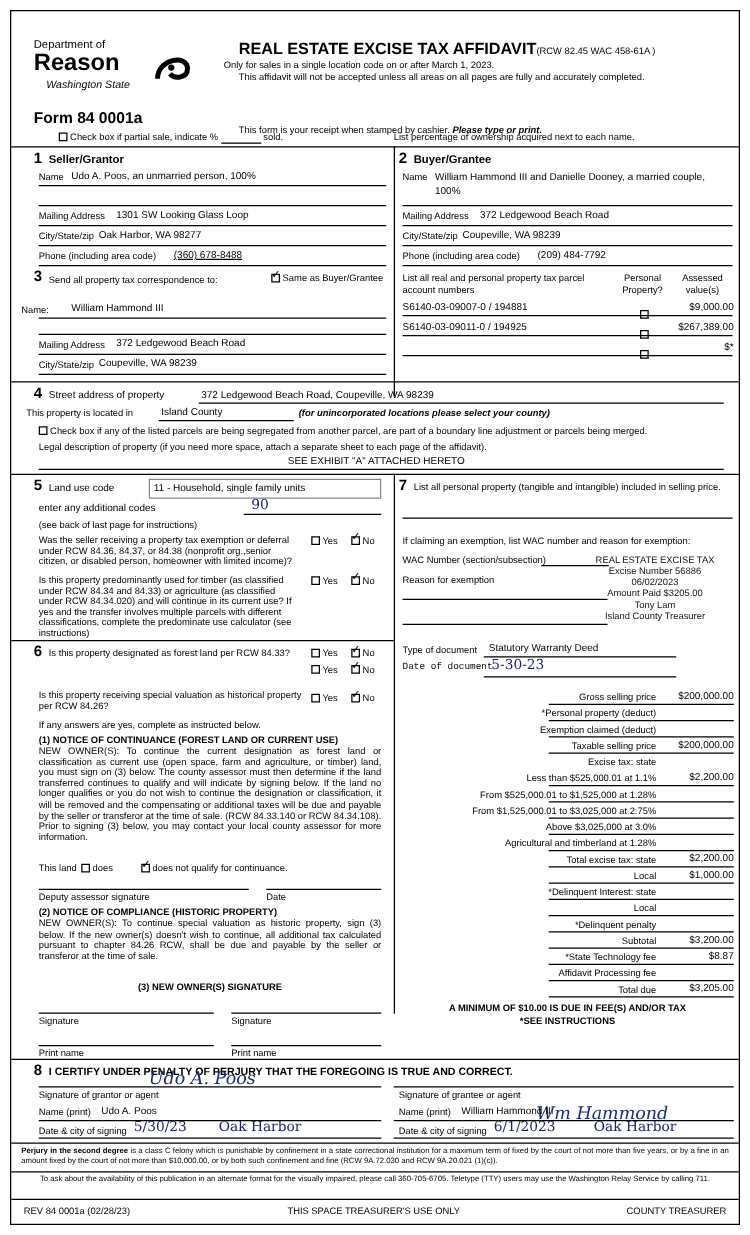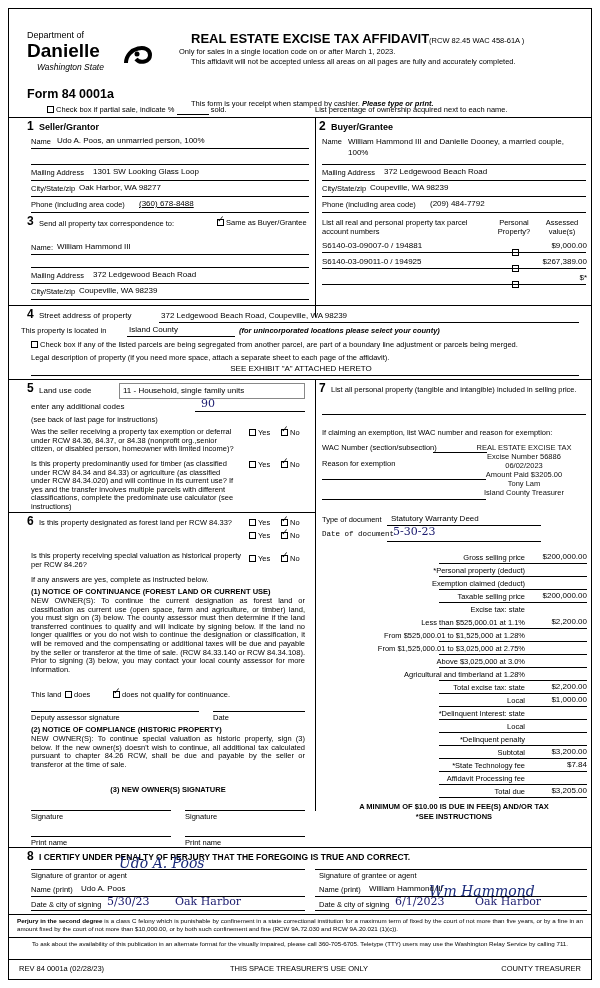--- a/index.html
+++ b/index.html
@@ -29,21 +29,21 @@
   .logo-text{line-height:1;}
 </style>
 </head>
 <body>
 
 <div id="page">
   <div class="doc">
 
     <div class="cell" style="left:18px;top:22px;width:140px;">
       <div class="logo-text" style="font-size:9px;">Department of</div>
-      <div class="logo-text b" style="font-size:19px;margin-top:1px;">Danielle</div>
+      <div class="logo-text b" style="font-size:19px;margin-top:1px;">Reason</div>
       <div class="logo-text i" style="font-size:8.5px;margin-top:3px;margin-left:10px;">Washington State</div>
     </div>
     <div class="cell" style="left:112px;top:28px;width:34px;height:34px;">
       <svg width="34" height="34" viewBox="0 0 34 34">
           <path d="M5 26 C5 10, 29 6, 29 18 C29 25, 19 27, 15 22" fill="none" stroke="#000" stroke-width="4"></path>
           <circle cx="16" cy="17" r="2.5" fill="#000"></circle>
         </svg>
     </div>
 
     <div class="cell b" style="left:18px;top:78px;font-size:12.5px;">Form 84 0001a</div>
@@ -94,21 +94,21 @@
     <div class="cell t75" style="left:313px;top:191px;">Phone (including area code)</div>
     <div class="cell t8" style="left:421px;top:190px;">(209) 484-7792</div>
     <div class="rowline" style="left:313px;top:203px;width:264px;"></div>
 
     <div class="cell sectnum" style="left:18px;top:205px;">3</div>
     <div class="cell t75" style="left:30px;top:210px;">Send all property tax correspondence to:</div>
     <div class="cell t75" style="left:208px;top:209px;">
       <span class="chk on"></span>
       <span>Same as Buyer/Grantee</span>
     </div>
-    <div class="cell t75" style="left:22px;top:234px;">Name:</div>
+    <div class="cell t75" style="left:8px;top:234px;">Name:</div>
     <div class="cell t8" style="left:48px;top:233px;">William Hammond III</div>
     <div class="rowline" style="left:22px;top:245px;width:278px;"></div>
     <div class="rowline" style="left:22px;top:258px;width:278px;"></div>
     <div class="cell t75" style="left:22px;top:262px;">Mailing Address</div>
     <div class="cell t8" style="left:84px;top:261px;">372 Ledgewood Beach Road</div>
     <div class="rowline" style="left:22px;top:274px;width:278px;"></div>
     <div class="cell t75" style="left:22px;top:278px;">City/State/zip</div>
     <div class="cell t8" style="left:70px;top:277px;">Coupeville, WA  98239</div>
     <div class="rowline" style="left:22px;top:290px;width:278px;"></div>
 
@@ -290,21 +290,21 @@
 
       <div class="cell t75 right" style="left:330px;top:726px;width:186px;">*Delinquent penalty</div>
       <div class="cell t8 right" style="left:520px;top:725px;width:58px;"></div>
       <div class="rowline" style="left:430px;top:736px;width:148px;"></div>
 
       <div class="cell t75 right" style="left:330px;top:739px;width:186px;">Subtotal</div>
       <div class="cell t8 right" style="left:520px;top:738px;width:58px;">$3,200.00</div>
       <div class="rowline" style="left:430px;top:749px;width:148px;"></div>
 
       <div class="cell t75 right" style="left:330px;top:752px;width:186px;">*State Technology fee</div>
-      <div class="cell t8 right" style="left:520px;top:751px;width:58px;">$7.84</div>
+      <div class="cell t8 right" style="left:520px;top:751px;width:58px;">$8.87</div>
       <div class="rowline" style="left:430px;top:762px;width:148px;"></div>
 
       <div class="cell t75 right" style="left:330px;top:765px;width:186px;">Affidavit Processing fee</div>
       <div class="cell t8 right" style="left:520px;top:764px;width:58px;"></div>
       <div class="rowline" style="left:430px;top:775px;width:148px;"></div>
 
       <div class="cell t75 right" style="left:330px;top:778px;width:186px;">Total due</div>
       <div class="cell t8 right" style="left:520px;top:777px;width:58px;">$3,205.00</div>
       <div class="rowline" style="left:430px;top:788px;width:148px;"></div>
     </div>

